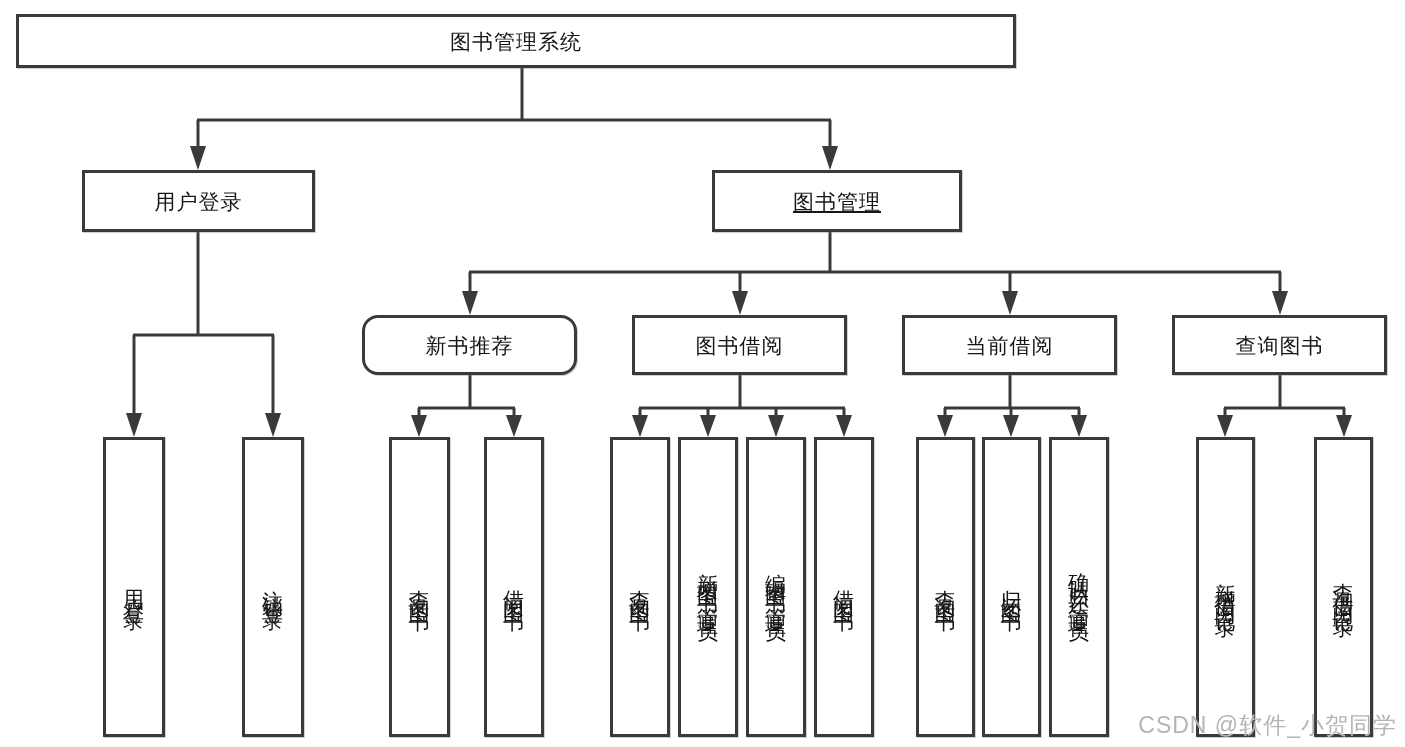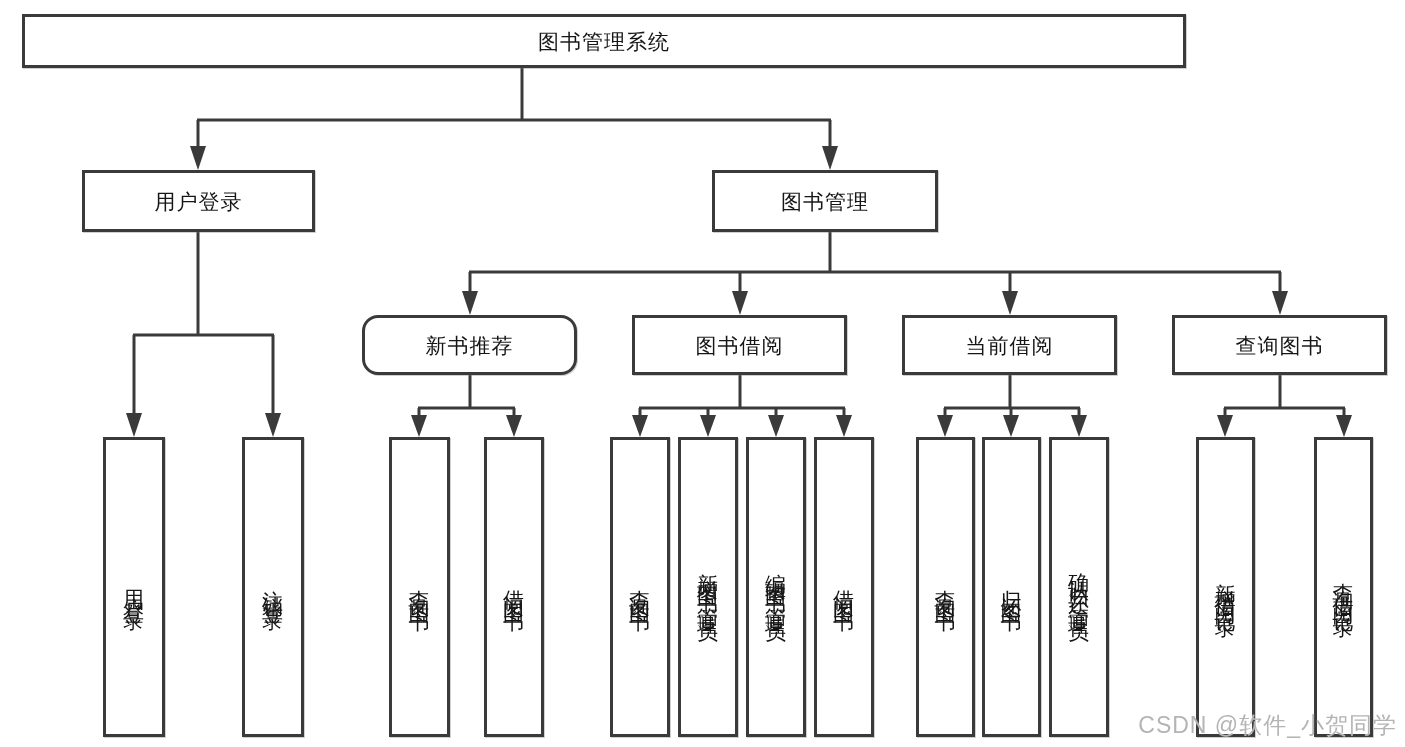--- a/index.html
+++ b/index.html
@@ -49,23 +49,23 @@
     writing-mode: vertical-rl;
     text-orientation: mixed;
     letter-spacing: 7px;
     font-size: 21px;
     top: 437px;
     height: 300px;
     width: 61px;
   }
 
   
-  #root   { left: 22px;  top: 14px;  width: 1164px; height: 54px; }
+  #root   { left: 16px;  top: 14px;  width: 1000px; height: 54px; }
   #l2-0   { left: 82px;  top: 170px; width: 233px;  height: 62px; }
-  #l2-1   { left: 712px; top: 170px; width: 226px;  height: 62px; }
+  #l2-1   { left: 712px; top: 170px; width: 250px;  height: 62px; text-decoration: underline; }
 
   .l3 { top: 315px; height: 60px; width: 215px; }
   #l3-0 { left: 362px; border-radius: 16px; }
   #l3-1 { left: 632px; }
   #l3-2 { left: 902px; }
   #l3-3 { left: 1172px; }
 
   #leaf-a0 { left: 103px; width: 62px; }
   #leaf-a1 { left: 242px; width: 62px; }
 

